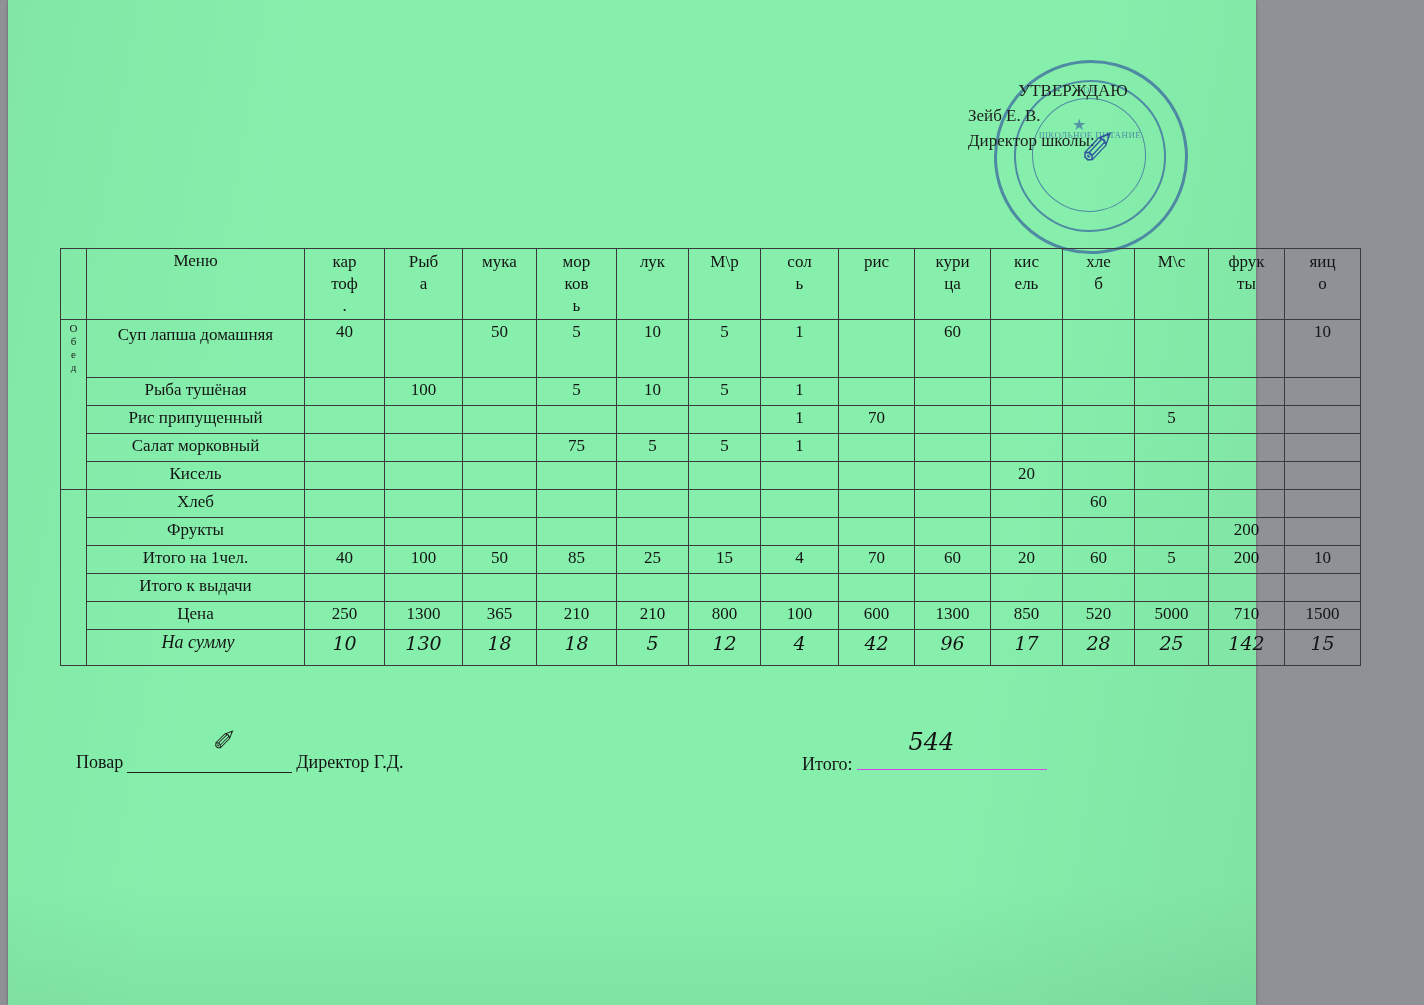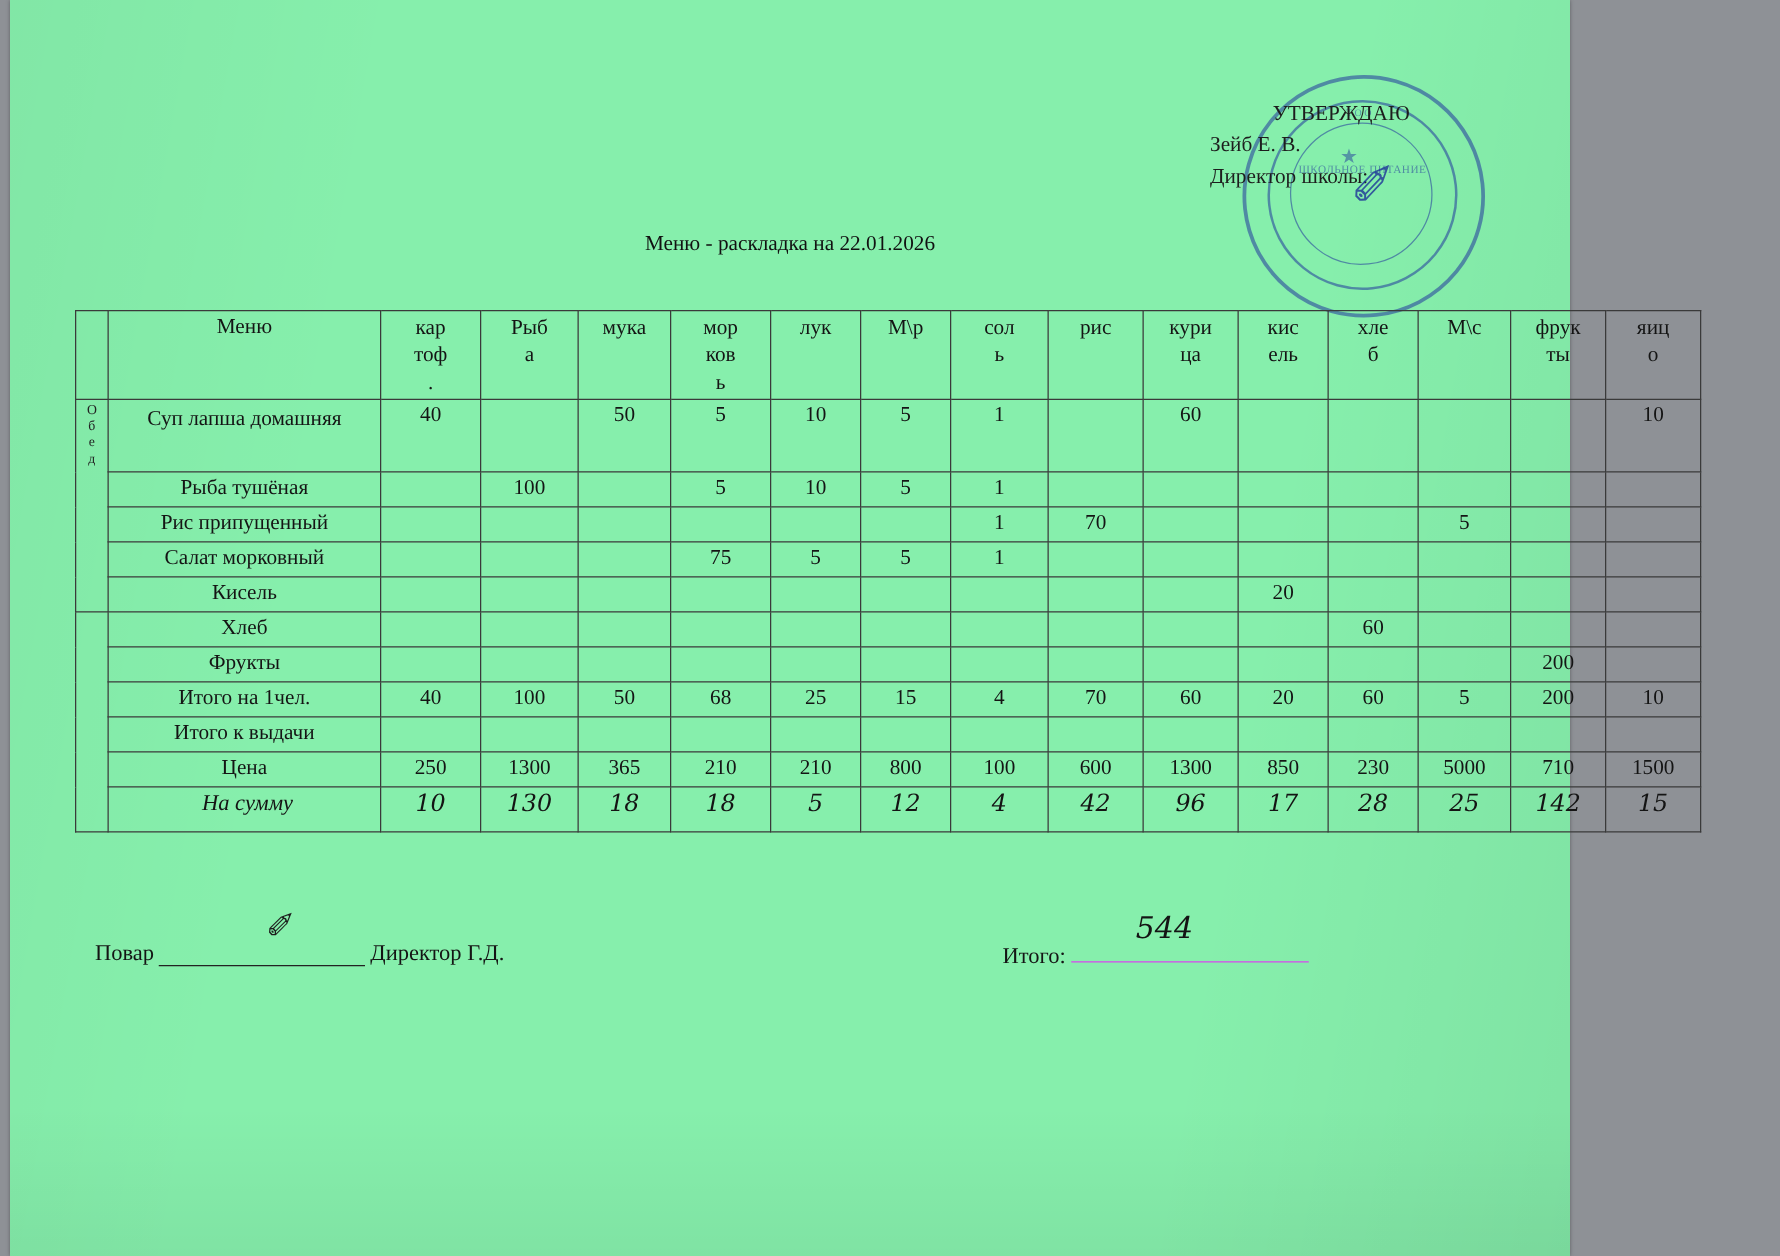--- a/index.html
+++ b/index.html
@@ -269,21 +269,20 @@
     <div class="stamp-txt">ШКОЛЬНОЕ ПИТАНИЕ</div>
   </div>
 
   <div class="approve-block">
     <div class="ttl">УТВЕРЖДАЮ</div>
     <div>Зейб Е. В.</div>
     <div>Директор школы:</div>
   </div>
   <div class="sig-blue">✐</div>
 
-  <div class="doc-title">Меню - раскладка на 22.01.2026</div>
 
   <table class="menu">
     <colgroup>
       <col style="width:26px">
       <col style="width:218px">
       <col style="width:80px">
       <col style="width:78px">
       <col style="width:74px">
       <col style="width:80px">
       <col style="width:72px">
@@ -445,21 +444,21 @@
         <td class="num"></td>
         <td class="num">200</td>
         <td class="num"></td>
       </tr>
 
       <tr>
         <td class="dish">Итого на 1чел.</td>
         <td class="num">40</td>
         <td class="num">100</td>
         <td class="num">50</td>
-        <td class="num">68</td>
+        <td class="num">85</td>
         <td class="num">25</td>
         <td class="num">15</td>
         <td class="num">4</td>
         <td class="num">70</td>
         <td class="num">60</td>
         <td class="num">20</td>
         <td class="num">60</td>
         <td class="num">5</td>
         <td class="num">200</td>
         <td class="num">10</td>
@@ -488,21 +487,21 @@
         <td class="num">250</td>
         <td class="num">1300</td>
         <td class="num">365</td>
         <td class="num">210</td>
         <td class="num">210</td>
         <td class="num">800</td>
         <td class="num">100</td>
         <td class="num">600</td>
         <td class="num">1300</td>
         <td class="num">850</td>
-        <td class="num">230</td>
+        <td class="num">520</td>
         <td class="num">5000</td>
         <td class="num">710</td>
         <td class="num">1500</td>
       </tr>
 
       <tr class="hand">
         <td class="dish">На сумму</td>
         <td class="num">10</td>
         <td class="num">130</td>
         <td class="num">18</td>

